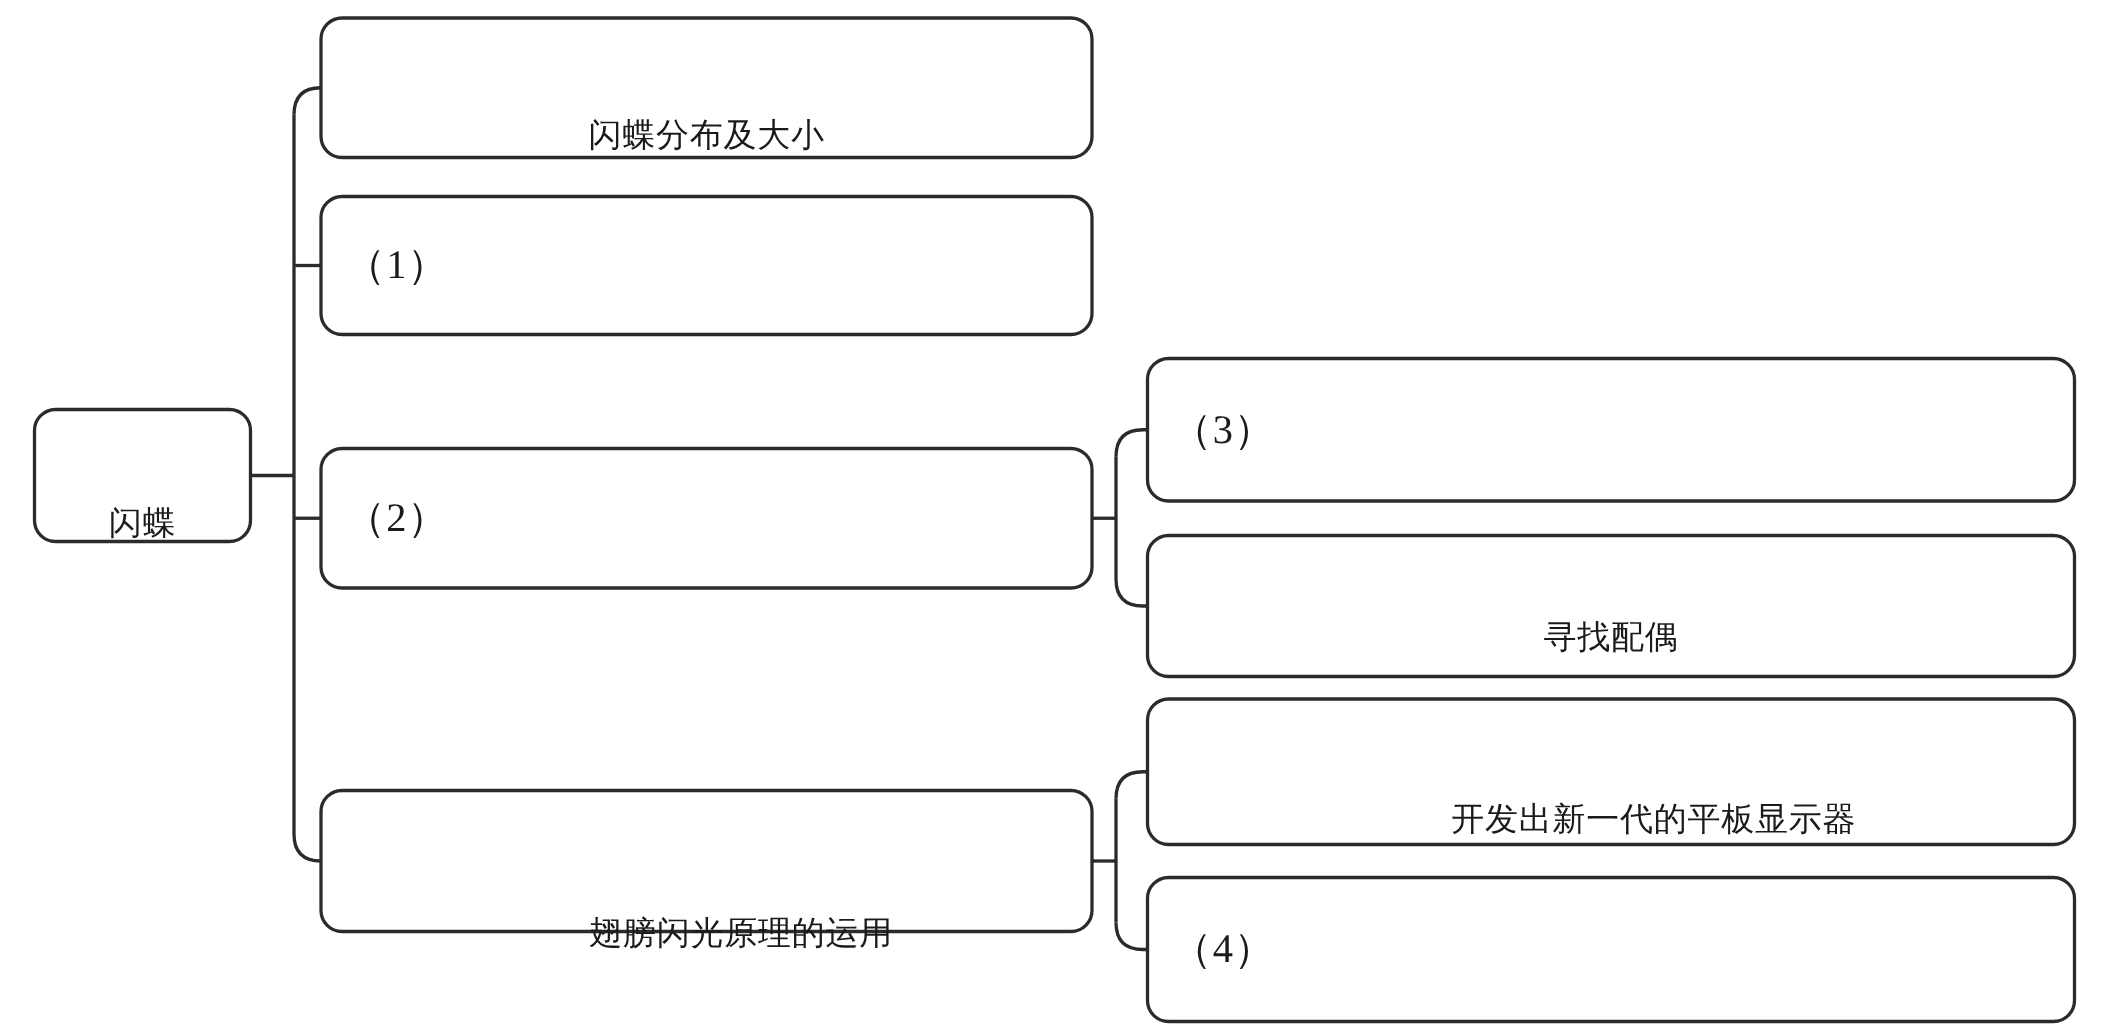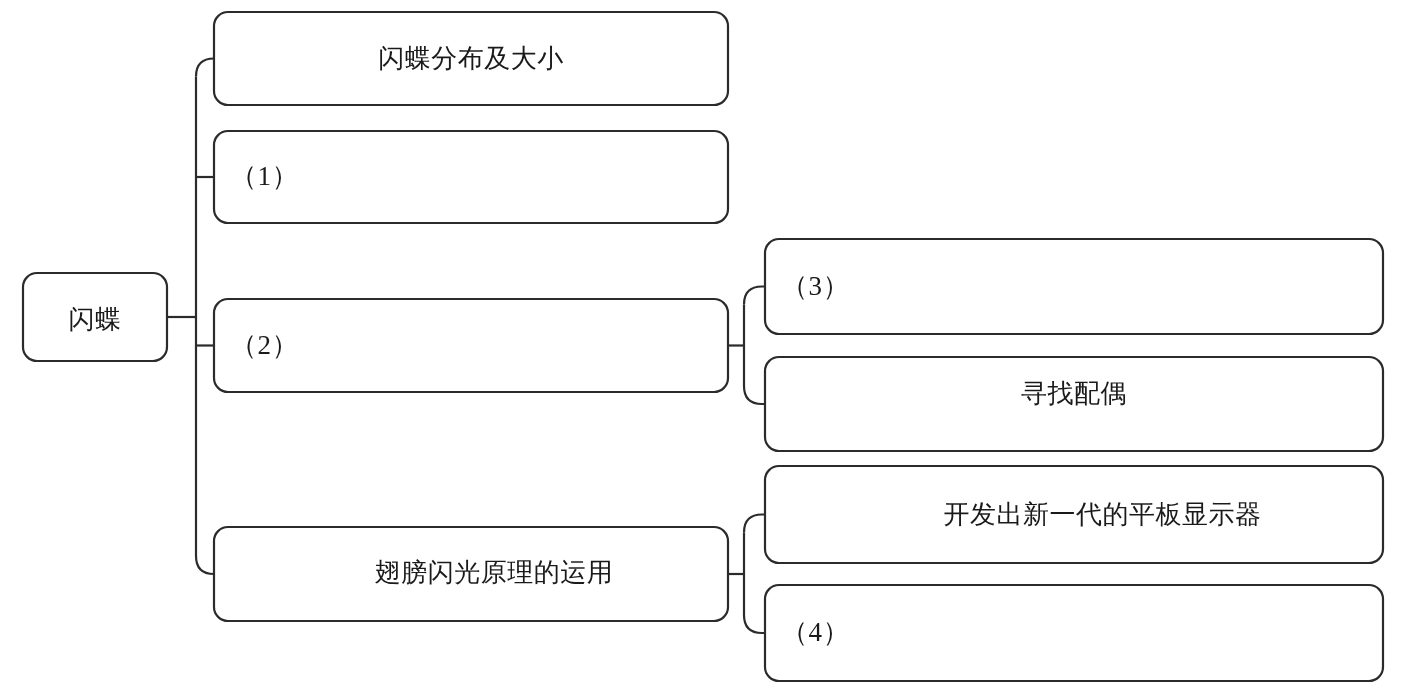--- a/index.html
+++ b/index.html
@@ -46,21 +46,21 @@
     align-items: center;
     color: #1a1a1a;
     font-family: "Liberation Sans", "DejaVu Sans", sans-serif;
     line-height: 1.1;
     white-space: nowrap;
     pointer-events: none;
     letter-spacing: 0.5px;
   }
   .align-center { justify-content: center; }
   .align-left   { justify-content: flex-start; padding-left: 16px; box-sizing: border-box; }
-  .t-cn { font-size: 26px; }
+  .t-cn { font-size: 22px; margin-top: 32px; }
   .t-num {
     font-size: 27px;
     font-family: "Liberation Serif", "DejaVu Serif", serif;
   }
 </style>
 </head>
 <body>
 
 <div id="diagram-root">
 
@@ -88,23 +88,23 @@
         <path d="M 744 304.5 Q 744 286.5 762 286.5 L 765 286.5" class="connector"></path>
         <path d="M 744 386 Q 744 404 762 404 L 765 404" class="connector"></path>
         <path d="M 728 574 L 744 574" class="connector"></path>
         <path d="M 744 532.5 L 744 615" class="connector"></path>
         <path d="M 744 532.5 Q 744 514.5 762 514.5 L 765 514.5" class="connector"></path>
         <path d="M 744 615 Q 744 633 762 633 L 765 633" class="connector"></path>
       </g>
 
   </svg>
 
-  <div class="node-label align-center t-cn" style="left: 23px; top: 273px; width: 144px; height: 92px;">闪蝶</div>
+  <div class="node-label align-center t-cn" style="left: 23px; top: 273px; width: 144px; height: 92px; font-family: Liberation Mono, monospace;">闪蝶</div>
   <div class="node-label align-center t-cn" style="left: 214px; top: 12px; width: 514px; height: 93px;">闪蝶分布及大小</div>
   <div class="node-label align-left   t-num" style="left: 214px; top: 131px; width: 514px; height: 92px;">（1）</div>
   <div class="node-label align-left   t-num" style="left: 214px; top: 299px; width: 514px; height: 93px;">（2）</div>
-  <div class="node-label align-center t-cn" style="left: 214px; top: 525px; width: 560px; height: 94px;">翅膀闪光原理的运用</div>
+  <div class="node-label align-center t-cn" style="left: 214px; top: 543px; width: 560px; height: 94px;">翅膀闪光原理的运用</div>
   <div class="node-label align-left   t-num" style="left: 765px; top: 239px; width: 618px; height: 95px;">（3）</div>
   <div class="node-label align-center t-cn" style="left: 765px; top: 357px; width: 618px; height: 72px;">寻找配偶</div>
   <div class="node-label align-center t-cn" style="left: 765px; top: 466px; width: 619px; height: 97px; padding-left: 28px;">开发出新一代的平板显示器</div>
   <div class="node-label align-left   t-num" style="left: 765px; top: 585px; width: 618px; height: 96px;">（4）</div>
 
 </div>
 
 </body></html>

